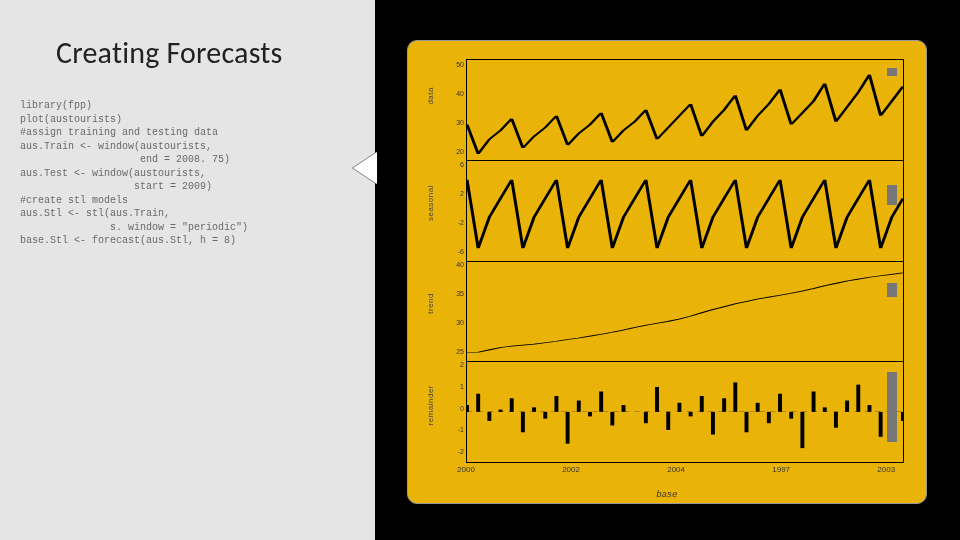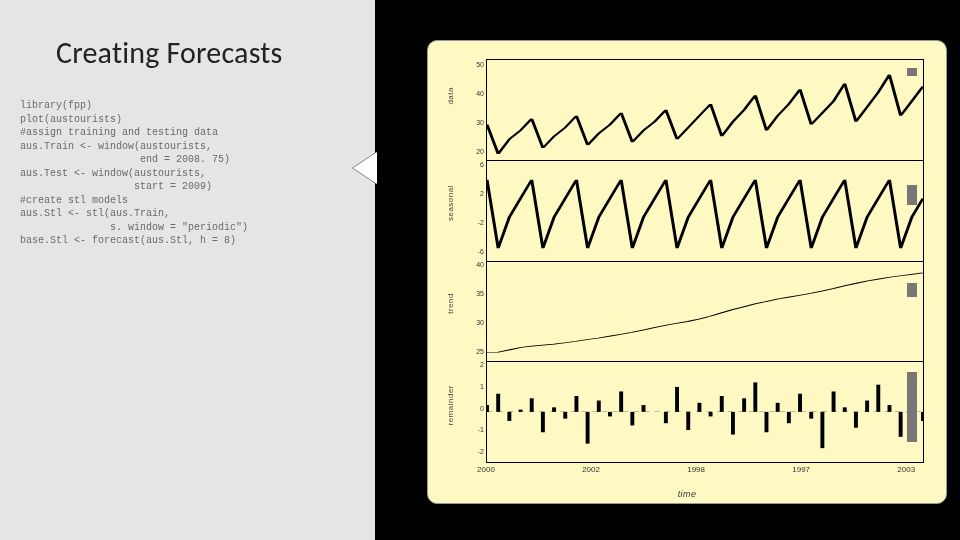--- a/index.html
+++ b/index.html
@@ -54,26 +54,25 @@
     width: 0; height: 0;
     border-top: 14px solid transparent;
     border-bottom: 14px solid transparent;
     border-right: 22px solid #fff;
   }
 
   .chart-card {
     position: absolute;
     left: 32px; top: 40px;
     width: 520px; height: 464px;
-    background: #fef9c3;
+    background: #eab308;
     border: 1px solid #999;
     border-radius: 10px;
     box-shadow: 0 0 0 1px rgba(0,0,0,.15);
     padding: 18px 14px 10px 14px;
-    margin-left: 20px;
   }
 
   .panels {
     position: absolute;
     left: 58px; right: 22px; top: 18px; bottom: 40px;
     display: flex; flex-direction: column;
   }
   .panel {
     flex: 1;
     border: 1px solid #000;
@@ -261,19 +260,19 @@
             <line x1="97.43589743589743" x2="97.43589743589743" y1="50" y2="36.36363636363637" stroke="#000" stroke-width="0.9"></line>
             <line x1="100" x2="100" y1="50" y2="59.090909090909086" stroke="#000" stroke-width="0.9"></line>
           </svg>
           <div class="range-bar" style="top: 10%; height: 70%;"></div>
         </div>
     </div>
 
     <div class="xaxis" id="xaxis">
         <span>2000</span>
         <span>2002</span>
-        <span>1998</span>
+        <span>2004</span>
         <span>1997</span>
         <span>2003</span>
       </div>
-    <div class="xlabel">time</div>
+    <div class="xlabel">base</div>
   </div>
 </div>
 
 </body></html>

